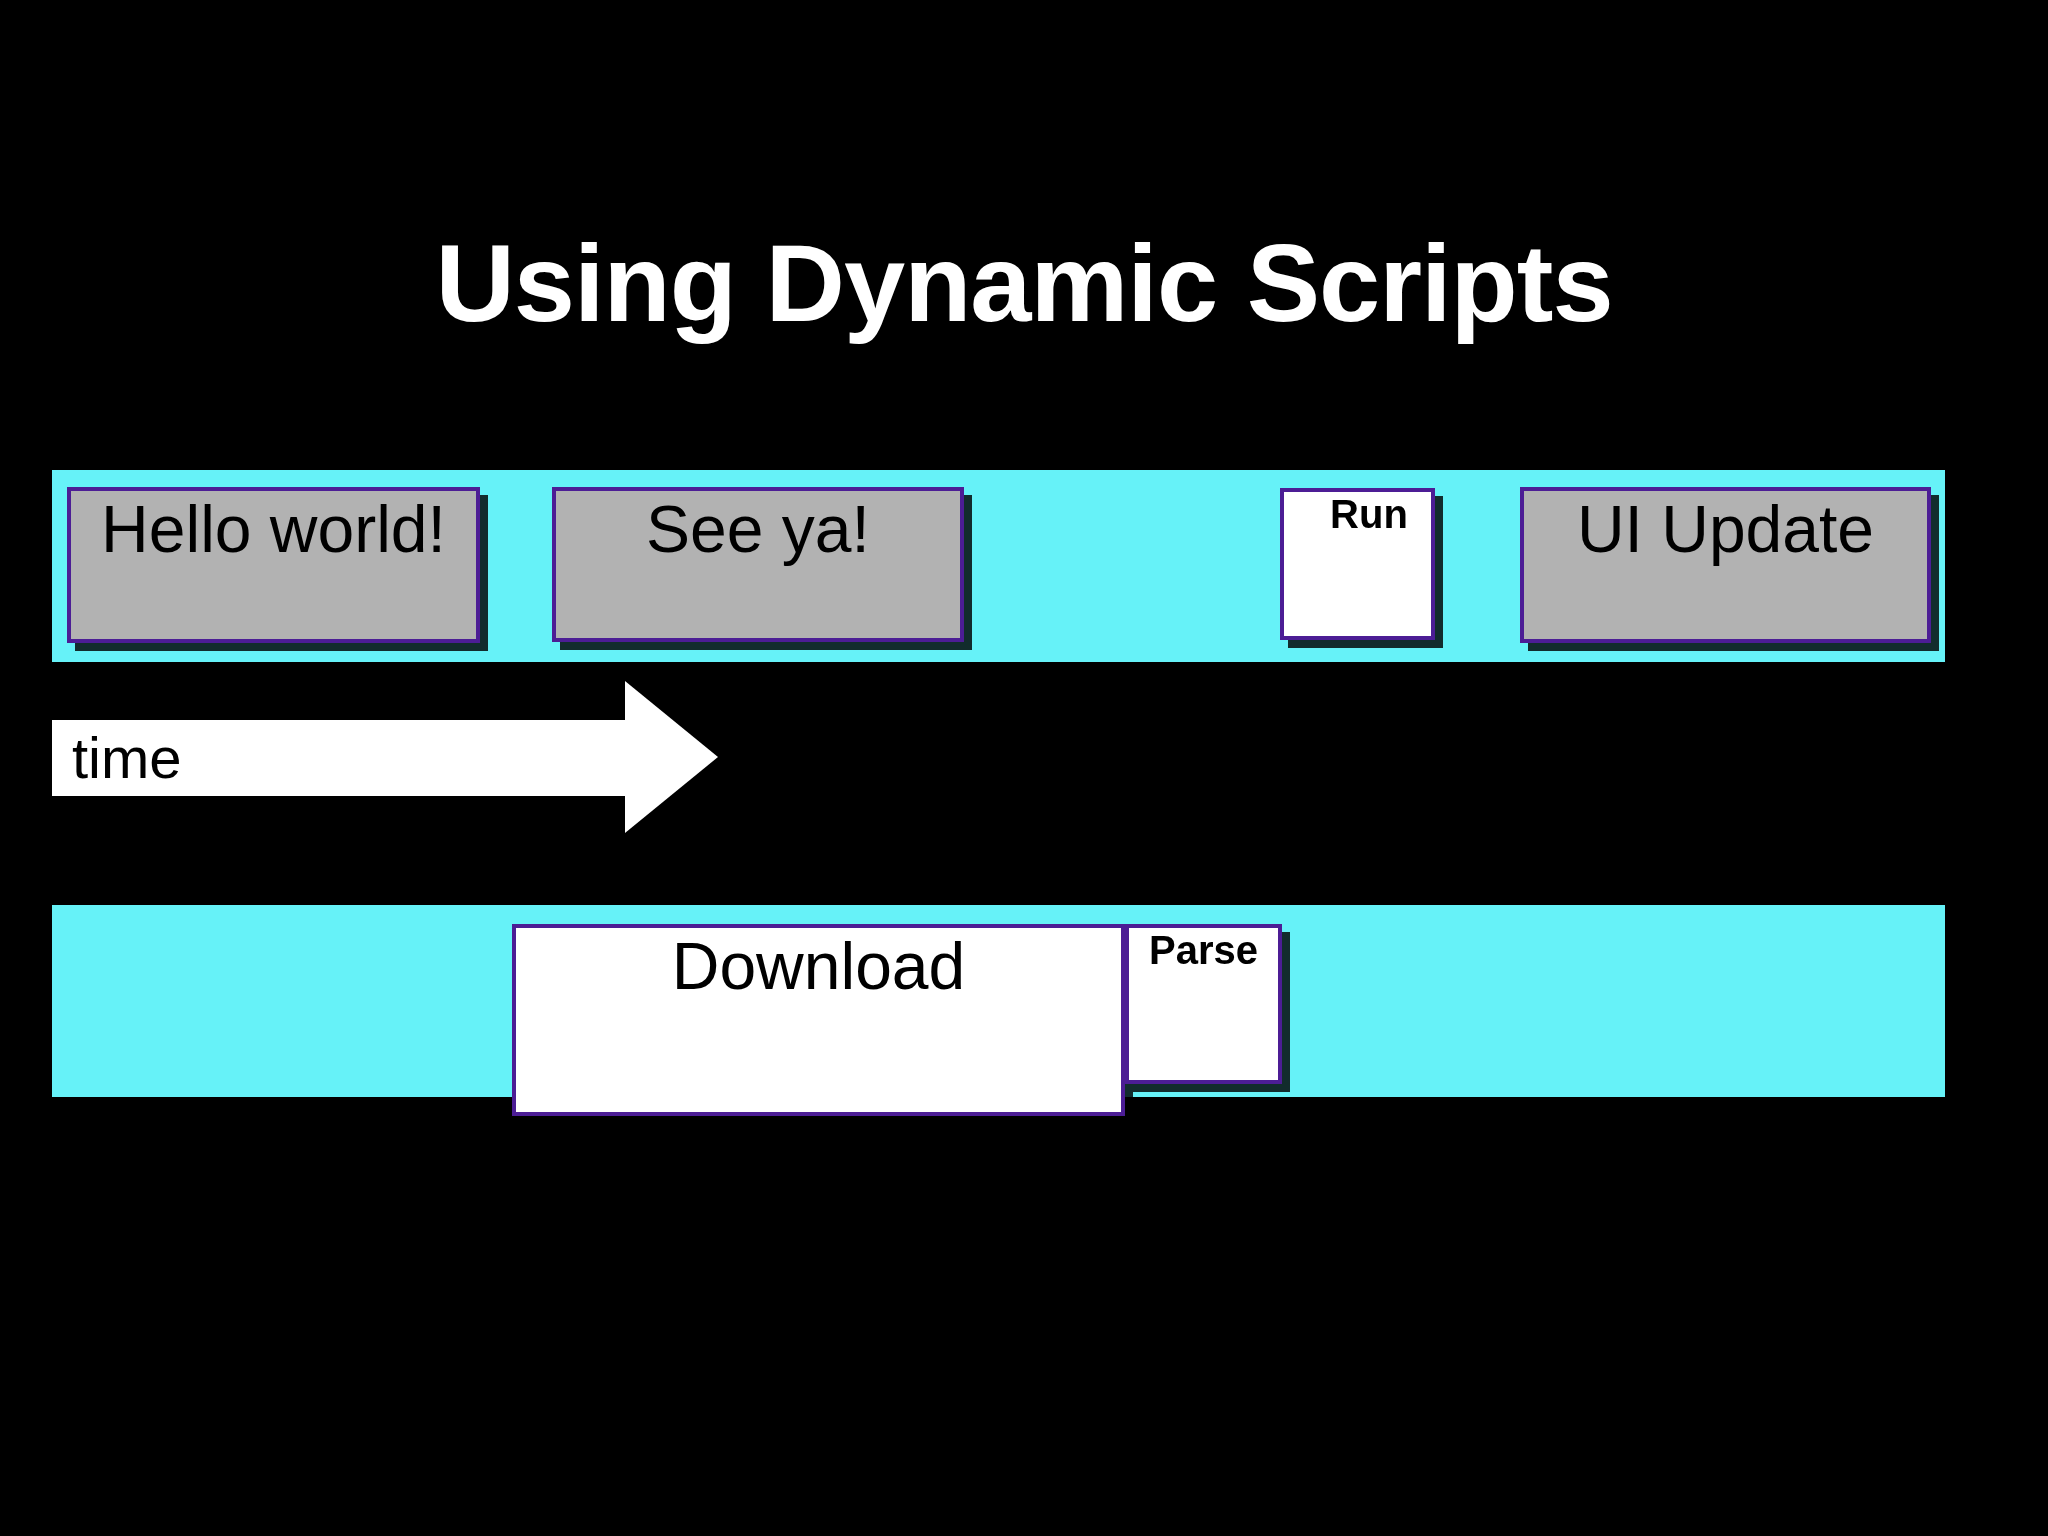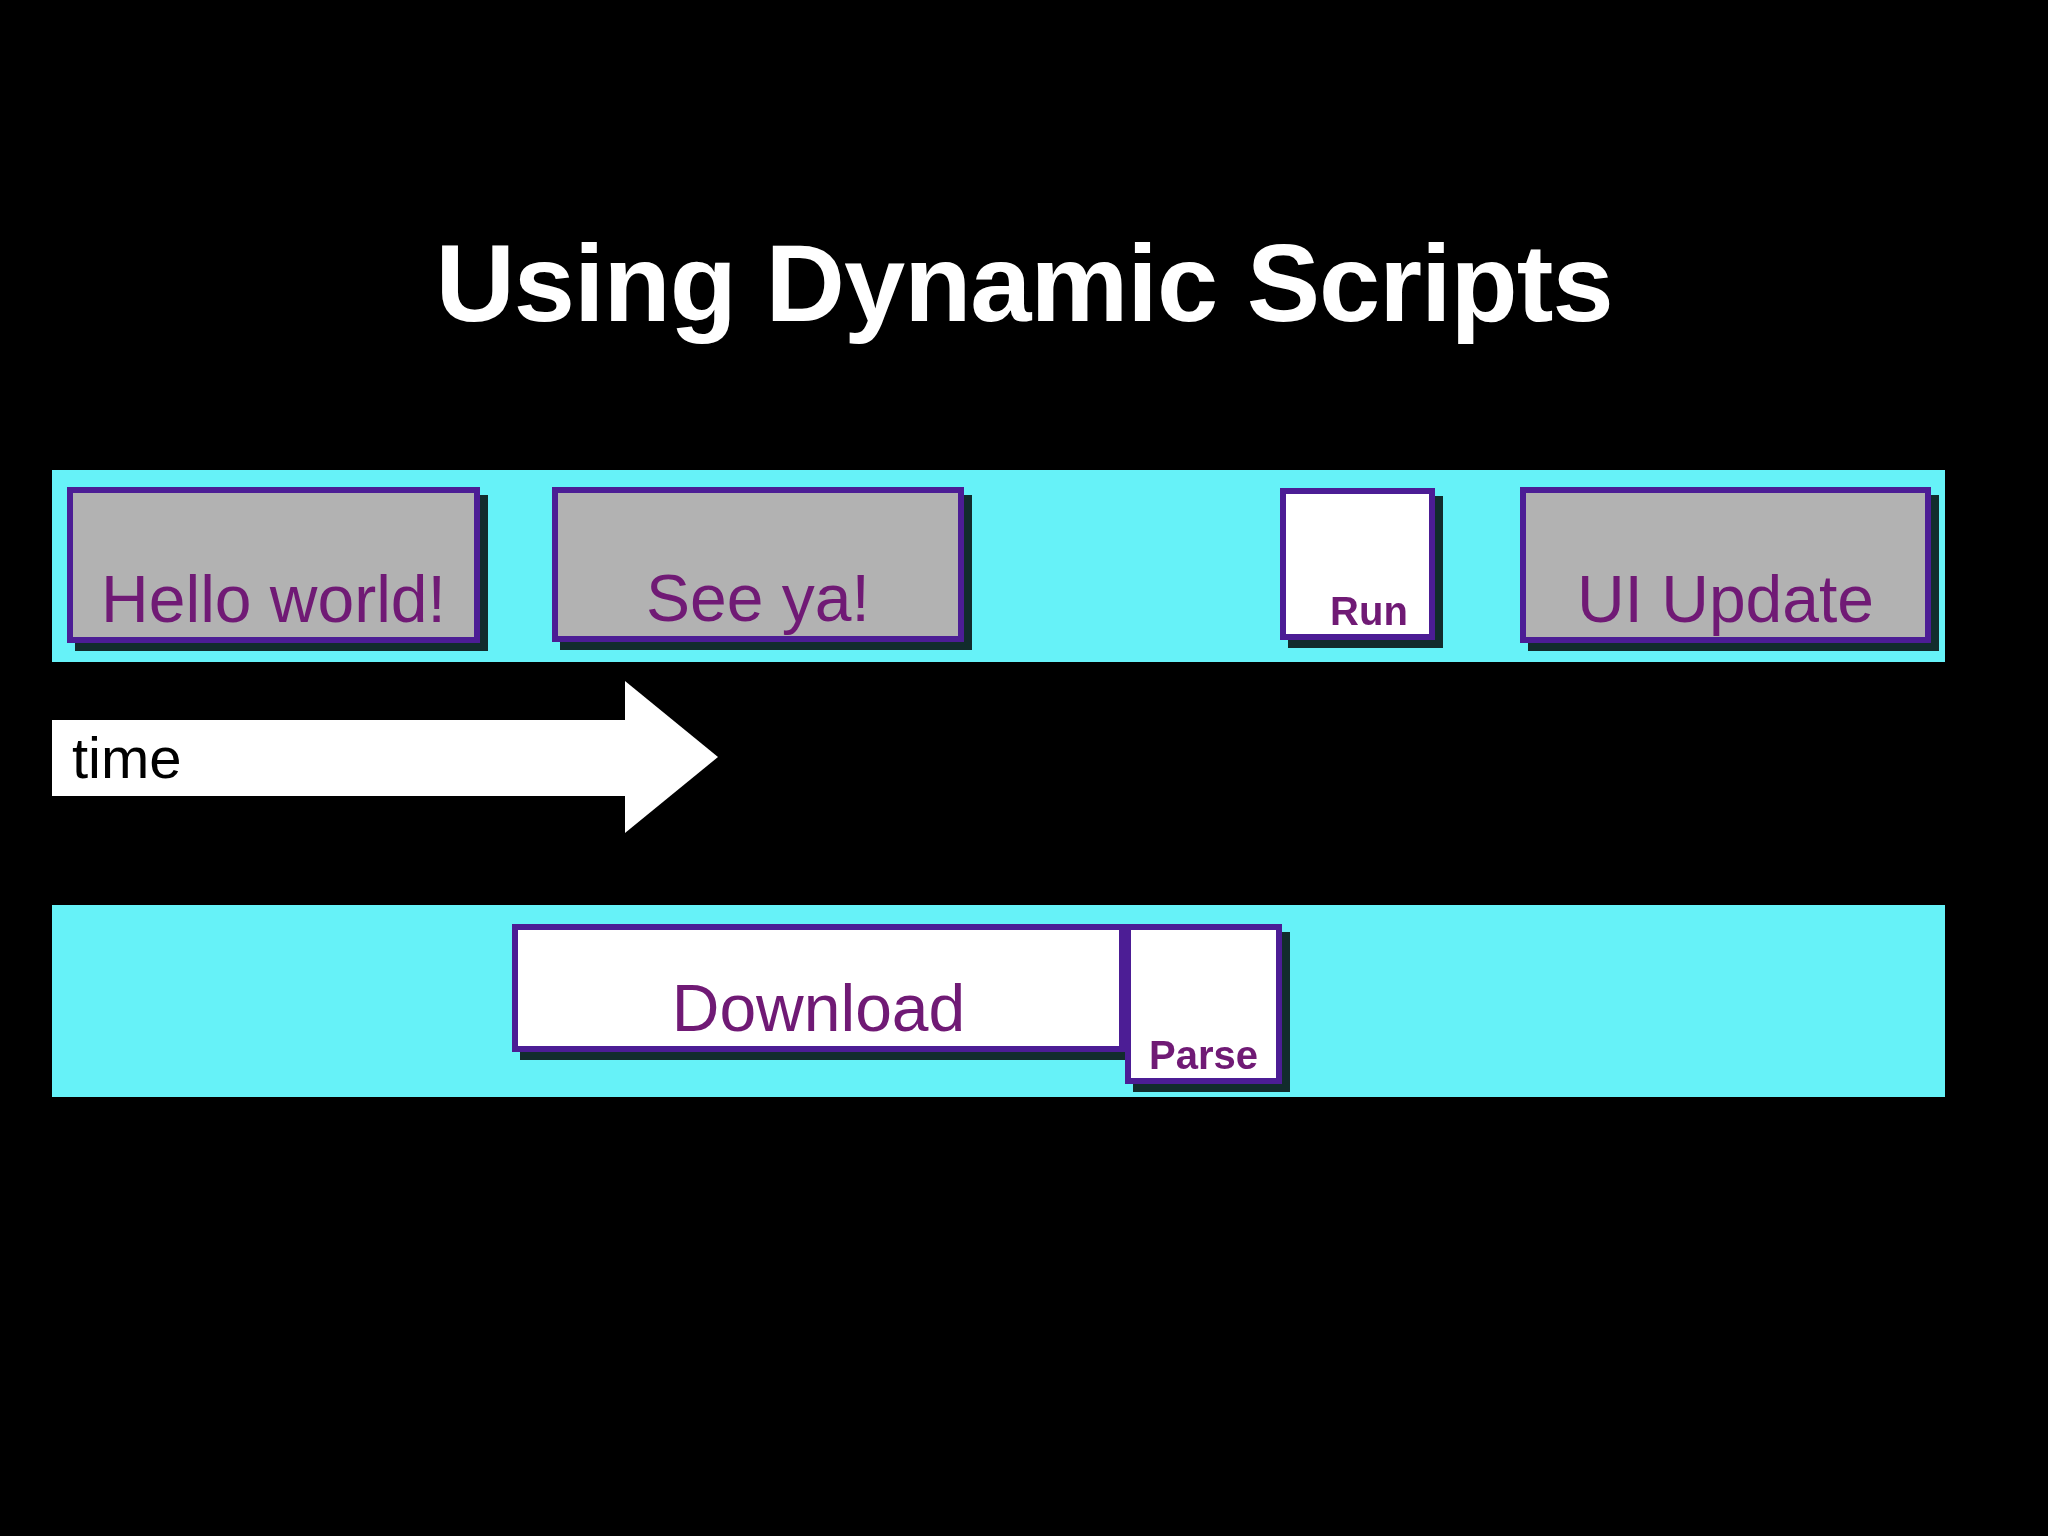--- a/index.html
+++ b/index.html
@@ -23,34 +23,34 @@
   .bar{
     position:absolute;
     left:52px;width:1893px;height:192px;
     background:#66F2F8;
   }
   .bar.main{top:470px;}
   .bar.background{top:905px;}
   .block{
     position:absolute;
     box-sizing:border-box;
-    border:6px solid #4c1d95;
+    border:4px solid #4c1d95;
     box-shadow:8px 8px 0 rgba(0,0,0,0.82);
-    display:flex;align-items:flex-end;justify-content:center;
-    color:#701a75;
+    display:flex;align-items:flex-start;justify-content:center;
+    color:#000000;
   }
   .block.gray{background:#B2B2B2;}
   .block.white{background:#FFFFFF;}
   .label-lg{font-size:66px;}
   .label-sm{font-size:40px;font-weight:700;}
   .block.hello{left:15px;top:17px;width:413px;height:156px;}
   .block.seeya{left:500px;top:17px;width:412px;height:155px;}
   .block.run{left:1228px;top:18px;width:155px;height:152px;padding-left:23px;}
   .block.uiupdate{left:1468px;top:17px;width:411px;height:156px;}
-  .block.download{left:460px;top:19px;width:613px;height:128px;}
+  .block.download{left:460px;top:19px;width:613px;height:192px;}
   .block.parse{left:1073px;top:19px;width:157px;height:160px;}
   .arrow-shaft{
     position:absolute;
     left:52px;top:720px;width:573px;height:76px;
     background:#fff;
     display:flex;align-items:center;
     padding-left:20px;box-sizing:border-box;
   }
   .arrow-head{
     position:absolute;

